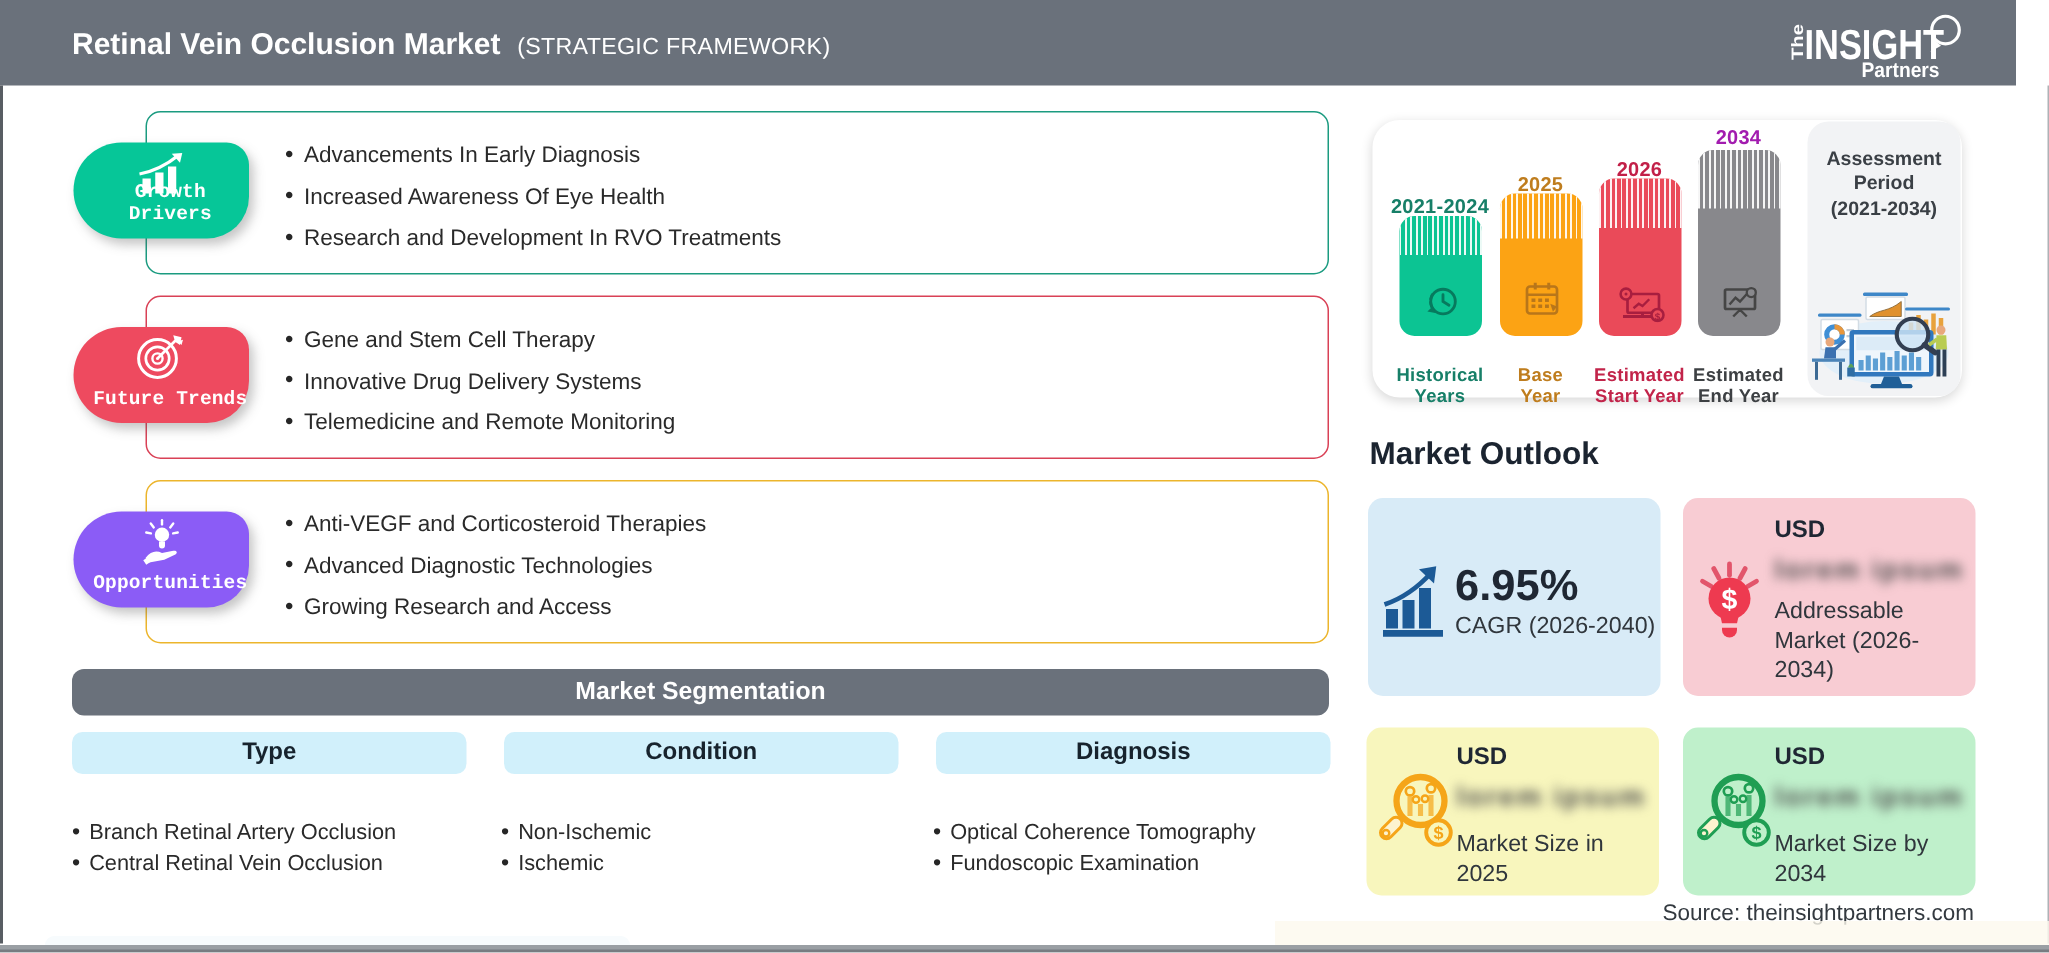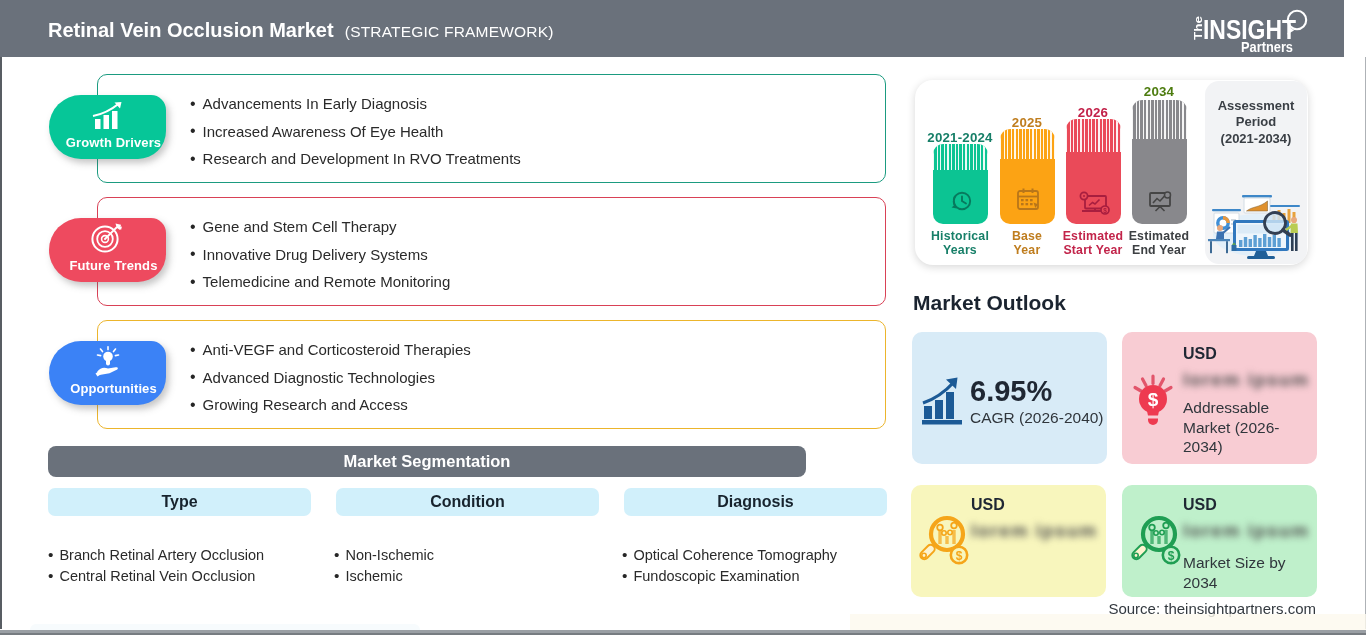--- a/index.html
+++ b/index.html
@@ -18,50 +18,50 @@
 
 
 .obox { position:absolute; left:97px; width:789px; height:109px; border-radius:10px; background:#fff; }
 #box1 { top:74px;  border:1px solid #1b9b80; }
 #box2 { top:197px; border:1px solid #d94156; }
 #box3 { top:320px; border:1px solid #ecb52c; }
 
 .badge { position:absolute; left:49px; width:117px; height:64px; border-radius:32px 15px 28px 32px; box-shadow:3px 4px 7px rgba(90,90,90,.35); color:#fff; text-align:center; }
 #badge1 { top:95px;  background:#06c698; }
 #badge2 { top:218px; background:#ee4a5f; }
-#badge3 { top:341px; background:#3b82f6; }
-.badge .blabel { position:absolute; left:12px; right:0; bottom:9px; font-size:13px; font-weight:bold; letter-spacing:0.1px; }
+#badge3 { top:341px; background:#8b5cf6; }
+.badge .blabel { position:absolute; left:12px; right:0; bottom:9px; font-size:13px; font-weight:bold; letter-spacing:0.1px;font-family:Liberation Mono, monospace; }
 .badge svg { position:absolute; left:50%; transform:translateX(-50%); top:7px; }
 
 .blist { position:absolute; left:190px; list-style:none; }
 .blist li { height:27.5px; display:flex; align-items:center; font-size:15px; color:#2a2a2a; }
 .blist li::before { content:"\2022"; font-size:16px; margin-right:7px; color:#262626; }
 #list1 { top:90px; }
 #list2 { top:213px; }
 #list3 { top:336px; }
 
 
-#segbar { position:absolute; left:48px; top:446px; width:758px; height:31px; background:#6a717b; border-radius:8px; color:#fff; font-size:16.5px; font-weight:bold; text-align:center; line-height:31px; }
+#segbar { position:absolute; left:48px; top:446px; width:838px; height:31px; background:#6a717b; border-radius:8px; color:#fff; font-size:16.5px; font-weight:bold; text-align:center; line-height:31px; }
 .seghead { position:absolute; top:488px; width:263px; height:28px; background:#d1f0fb; border-radius:7px; color:#17232d; font-size:16px; font-weight:bold; text-align:center; line-height:28px; }
 #seg1 { left:48px; } #seg2 { left:336px; } #seg3 { left:624px; }
 .slist { position:absolute; top:544px; list-style:none; }
 .slist li { height:21px; display:flex; align-items:center; font-size:14.5px; color:#2a2a2a; }
 .slist li::before { content:"\2022"; font-size:15.5px; margin-right:6px; color:#262626; }
 #slist1 { left:48px; } #slist2 { left:334px; } #slist3 { left:622px; }
 
 
 #chartcard { position:absolute; left:915px; top:80px; width:393px; height:185px; background:#fff; border-radius:18px; box-shadow:0 2px 8px rgba(0,0,0,.16); }
 #assess { position:absolute; left:1205px; top:81px; width:102px; height:183px; background:#f2f3f5; border-radius:14px; }
 .assesstext { position:absolute; left:1205px; width:102px; text-align:center; font-weight:bold; color:#3a3f45; font-size:13px; line-height:16px; }
 
 .bar { position:absolute; width:55px; border-radius:10px; }
 .bar .stripes { position:absolute; left:0; top:0; width:100%; border-radius:10px 10px 0 0;
   background:repeating-linear-gradient(90deg, rgba(255,255,255,.92) 0 1.2px, rgba(255,255,255,0) 1.2px 3.6px); }
 .ylabel { position:absolute; width:80px; text-align:center; font-weight:bold; font-size:13.3px; line-height:14px; letter-spacing:0.2px; }
-.barlabel { position:absolute; top:230px; width:80px; text-align:center; font-weight:bold; font-size:12.3px; line-height:13.5px; letter-spacing:0.2px; }
+.barlabel { position:absolute; top:244px; width:80px; text-align:center; font-weight:bold; font-size:12.3px; line-height:13.5px; letter-spacing:0.2px; }
 .bar svg { position:absolute; left:50%; transform:translateX(-50%); }
 
 
 #outlook-h { position:absolute; left:913px; top:291px; font-size:21px; font-weight:bold; color:#1b2430; }
 .card { position:absolute; border-radius:10px; }
 #card1 { left:912px;  top:332px; width:195px; height:132px; background:#d8ebf7; }
 #card2 { left:1122px; top:332px; width:195px; height:132px; background:#f8ccd3; }
 #card3 { left:911px;  top:485px; width:195px; height:112px; background:#f8f6bd; }
 #card4 { left:1122px; top:485px; width:195px; height:112px; background:#bff0cb; }
 .usd { font-weight:bold; font-size:16px; color:#1f2733; }
@@ -178,21 +178,21 @@
 </ul>
 
 <div id="chartcard"></div>
 <div id="assess"></div>
 <div class="assesstext" style="top:98px;">Assessment<br>Period</div>
 <div class="assesstext" style="top:131px;">(2021-2034)</div>
 
 <div class="ylabel" style="left:920px; top:131px; color:#177f68;">2021-2024</div>
 <div class="ylabel" style="left:987px; top:116px; color:#bf7d1e;">2025</div>
 <div class="ylabel" style="left:1053px; top:106px; color:#c22048;">2026</div>
-<div class="ylabel" style="left:1119px; top:85px; color:#4d7c0f;">2034</div>
+<div class="ylabel" style="left:1119px; top:85px; color:#a21caf;">2034</div>
 
 <div class="bar" style="left:933px; top:144px; height:80px; background:#0cc493;">
   <div class="stripes" style="height:26px;"></div>
   <svg width="26" height="24" viewBox="0 0 26 24" style="top:45px;">
     <circle cx="14" cy="12" r="8.2" fill="none" stroke="#077a5e" stroke-width="1.9"></circle>
     <path d="M14 7.5 L14 12 L18 14.5" fill="none" stroke="#077a5e" stroke-width="1.9" stroke-linecap="round"></path>
     <path d="M6.5 15.5 A 8.8 8.8 0 0 1 7.5 6.5" fill="none" stroke="#077a5e" stroke-width="1.9" stroke-linecap="round" stroke-dasharray="3 2.2"></path>
     <path d="M3.6 18.6 L7.2 15.2 L8.8 19.6 Z" fill="#077a5e"></path>
   </svg>
 </div>
@@ -331,20 +331,21 @@
     </g>
     <circle cx="24" cy="29" r="14" fill="#ee3a50"></circle>
     <path d="M17.5 39 h13 l-1.5 6.5 h-10 Z" fill="#ee3a50"></path>
     <path d="M19 48.5 h10 v1.5 a5 5 0 0 1 -10 0 Z" fill="#ee3a50"></path>
     <text x="24" y="36" text-anchor="middle" font-size="19" font-weight="bold" fill="#fff" font-family="Liberation Sans">$</text>
   </svg>
 </div>
 <div id="card3" class="card">
   <div class="usd" style="position:absolute;left:60px;top:11px;">USD</div>
   <div class="blur" style="position:absolute;left:60px;top:35px;">lorem ipsum</div>
+  <div class="cardsub" style="position:absolute;left:60px;top:68px;width:115px;">Market Size in 2025</div>
   <svg width="52" height="56" viewBox="0 0 52 56" style="position:absolute;left:6px;top:26px;">
     <rect x="2" y="37" width="17" height="8" rx="4" transform="rotate(-45 10.5 41)" fill="#fdf3cf" stroke="#f5a519" stroke-width="2"></rect>
     <circle cx="7" cy="44.5" r="2.2" fill="none" stroke="#f5a519" stroke-width="1.6"></circle>
     <circle cx="30" cy="23" r="16" fill="none" stroke="#f5a519" stroke-width="4.2"></circle>
     <g stroke="#f5a519" stroke-width="3.4" stroke-opacity=".7">
       <line x1="23" y1="33" x2="23" y2="20"></line>
       <line x1="30" y1="33" x2="30" y2="25"></line>
       <line x1="37" y1="33" x2="37" y2="19"></line>
     </g>
     <circle cx="23" cy="16.5" r="2.8" fill="none" stroke="#f5a519" stroke-width="1.8"></circle>

